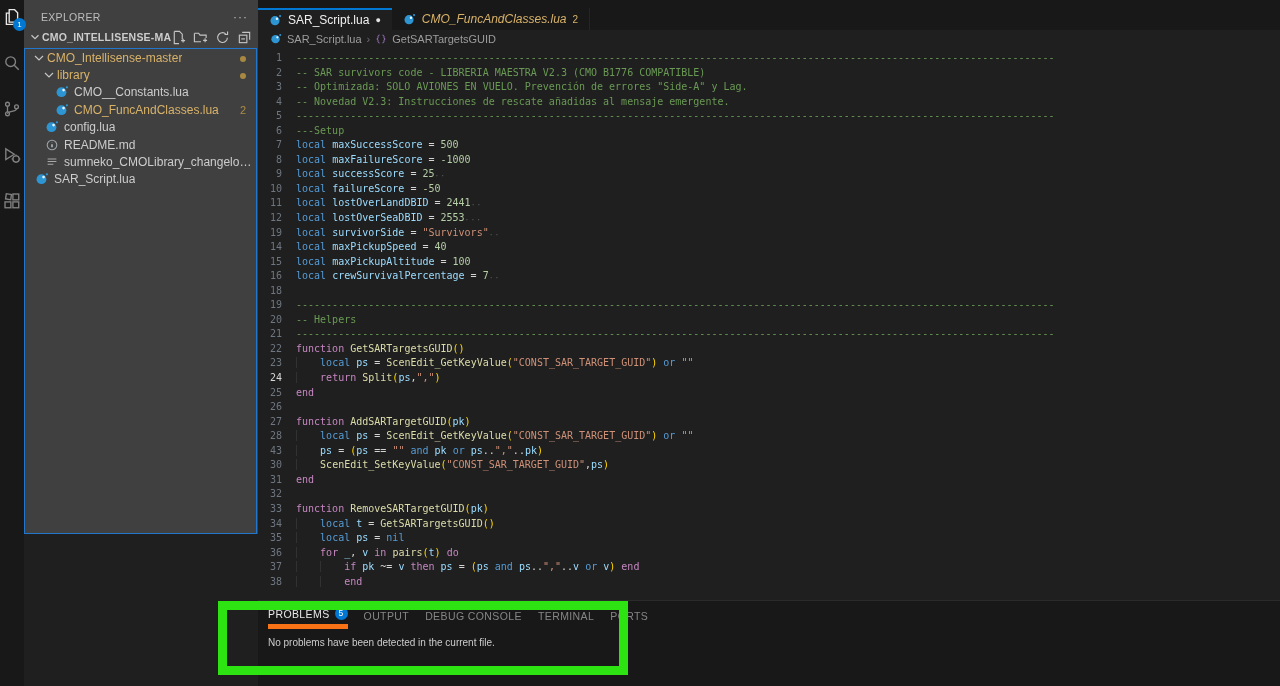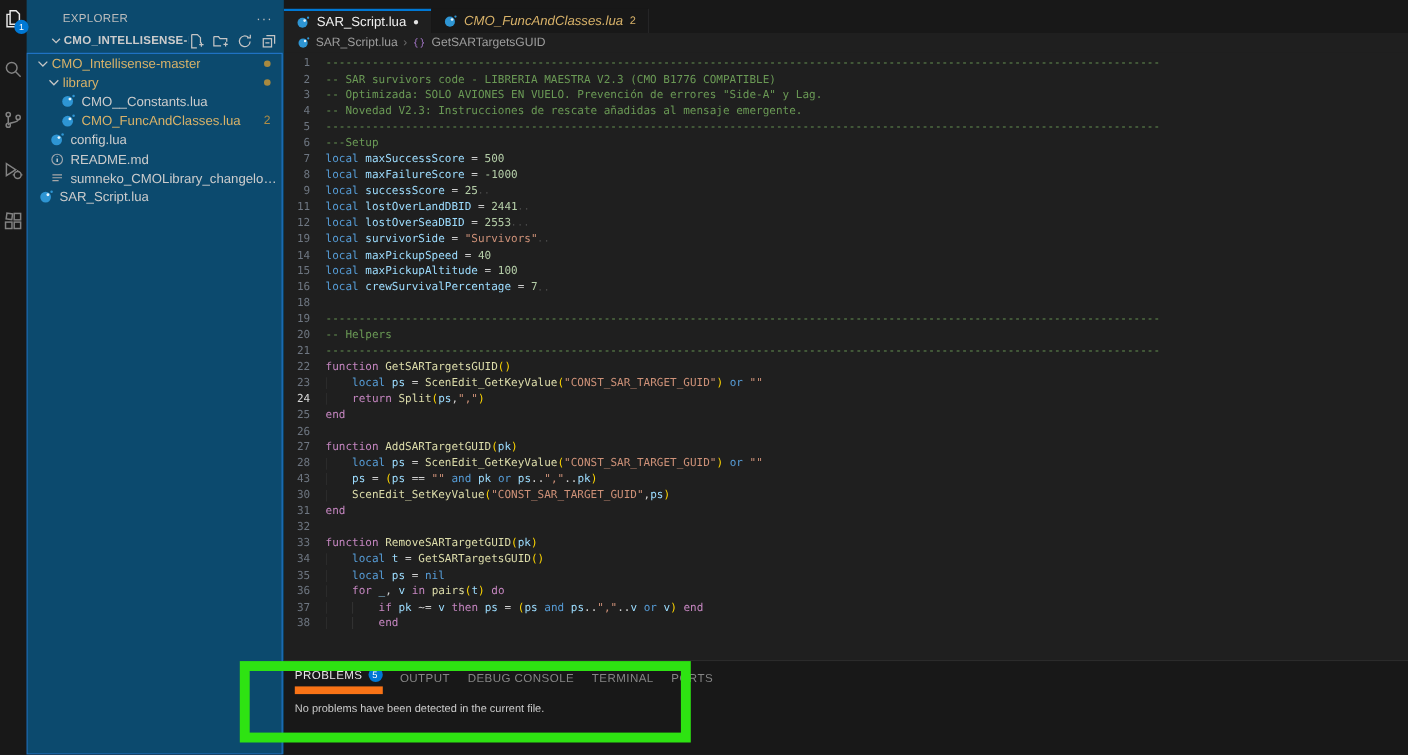--- a/index.html
+++ b/index.html
@@ -9,21 +9,21 @@
 
   
   .actbar { position:absolute; left:0; top:0; width:24px; height:686px; background:#181818;
             display:flex; flex-direction:column; align-items:center; padding-top:7px; gap:26px; z-index:3;}
   .act-item { position:relative; width:20px; height:20px; color:#828282; display:flex; align-items:center; justify-content:center; cursor:pointer;}
   .act-item.active { color:#e7e7e7; }
   .act-badge { position:absolute; right:-4px; bottom:-4px; background:#0078d4; color:#fff;
                border-radius:50%; width:13px; height:13px; font-size:8px; line-height:13px; text-align:center; }
 
   
-  .sidebar { position:absolute; left:24px; top:0; width:234px; height:686px; background:#0c4a6e; z-index:2;padding-left:16px; }
+  .sidebar { position:absolute; left:24px; top:0; width:234px; height:534px; background:#404040; z-index:2; }
   .side-head { display:flex; align-items:center; height:26px; padding:8px 10px 0 17px; }
   .side-title { font-size:10.5px; color:#bdbdbd; letter-spacing:.3px; flex:1; }
   .side-more { color:#bdbdbd; font-size:12px; letter-spacing:1px; cursor:pointer; }
   .side-section { display:flex; align-items:center; height:22px; padding:0 6px 0 4px; }
   .sec-label { font-size:10.5px; font-weight:bold; color:#cccccc; letter-spacing:.2px; flex:1;
                white-space:nowrap; overflow:hidden; }
   .sec-tools { display:flex; gap:7px; color:#c5c5c5; }
   .sec-tools .ticon { width:15px; height:15px; cursor:pointer; }
   .treewrap { position:absolute; left:0; top:48px; right:1px; bottom:0;
               border:1px solid #2277cc; overflow:hidden; }
@@ -68,21 +68,21 @@
   .tk-p { color:#ffd700; }
   .tk-m { color:#b5cea8; }
   .tk-i { box-shadow:inset 1px 0 0 #313131; }
   .tk-w { color:#5a5a5a; font-size:8px; letter-spacing:1px; vertical-align:-2px; }
 
   
   .panel { height:86px; background:#181818; border-top:1px solid #2b2b2b; flex:none; }
   .ptabs { display:flex; gap:16px; padding:6px 0 0 10px; align-items:center; }
   .ptab { font-size:10.5px; letter-spacing:.4px; color:#868686; padding-bottom:4px; cursor:pointer;
           display:flex; align-items:center; gap:5px; }
-  .ptab.active { color:#e7e7e7; border-bottom:7px solid #f97316; }
+  .ptab.active { color:#e7e7e7; border-bottom:5px solid #f97316; }
   .pbadge { background:#0078d4; color:#fff; border-radius:50%; width:13px; height:13px;
             font-size:8.5px; line-height:13px; text-align:center; }
   .pmsg { font-size:10px; color:#cccccc; padding:8px 0 0 10px; }
 
   
   .annot { position:absolute; left:218px; top:601px; width:410px; height:74px;
            border:9px solid #2ee312; z-index:50; pointer-events:none; }
 
   svg { display:block; }
 </style>
@@ -333,20 +333,24 @@
           <span class="ln">7</span>
           <span class="ct"><span class="tk-b">local</span><span class="tk-o"> </span><span class="tk-v">maxSuccessScore</span><span class="tk-o"> = </span><span class="tk-m">500</span></span>
         </div>
         <div class="cl">
           <span class="ln">8</span>
           <span class="ct"><span class="tk-b">local</span><span class="tk-o"> </span><span class="tk-v">maxFailureScore</span><span class="tk-o"> = </span><span class="tk-m">-1000</span></span>
         </div>
         <div class="cl">
           <span class="ln">9</span>
           <span class="ct"><span class="tk-b">local</span><span class="tk-o"> </span><span class="tk-v">successScore</span><span class="tk-o"> = </span><span class="tk-m">25</span><span class="tk-w">··</span></span>
+        </div>
+        <div class="cl">
+          <span class="ln">10</span>
+          <span class="ct"><span class="tk-b">local</span><span class="tk-o"> </span><span class="tk-v">failureScore</span><span class="tk-o"> = </span><span class="tk-m">-50</span></span>
         </div>
         <div class="cl">
           <span class="ln">11</span>
           <span class="ct"><span class="tk-b">local</span><span class="tk-o"> </span><span class="tk-v">lostOverLandDBID</span><span class="tk-o"> = </span><span class="tk-m">2441</span><span class="tk-w">··</span></span>
         </div>
         <div class="cl">
           <span class="ln">12</span>
           <span class="ct"><span class="tk-b">local</span><span class="tk-o"> </span><span class="tk-v">lostOverSeaDBID</span><span class="tk-o"> = </span><span class="tk-m">2553</span><span class="tk-w">···</span></span>
         </div>
         <div class="cl">

